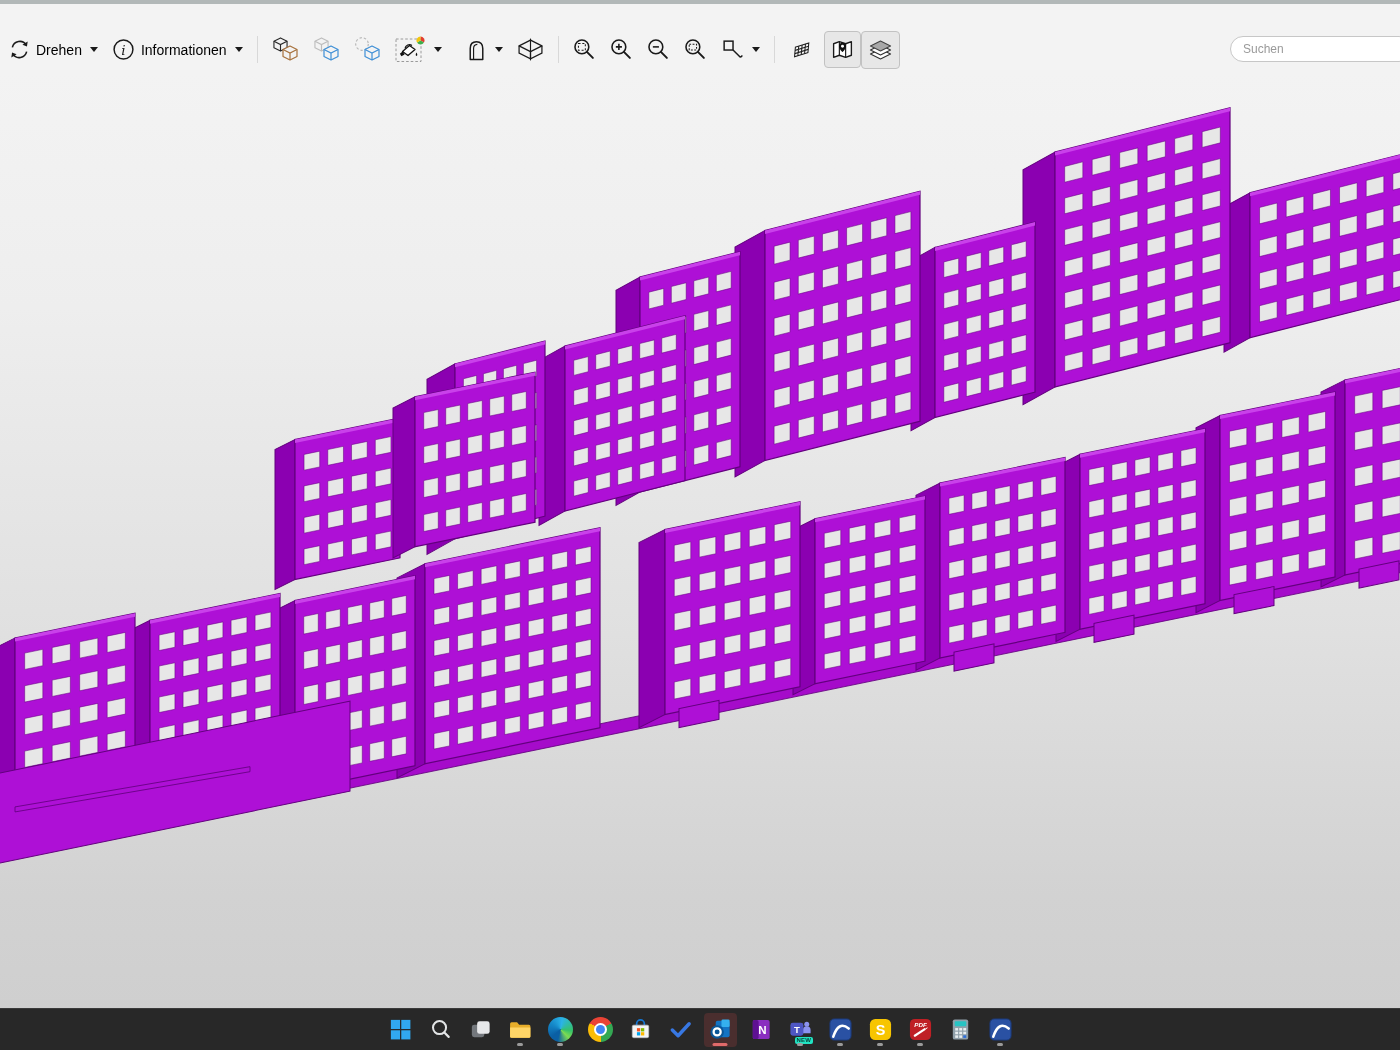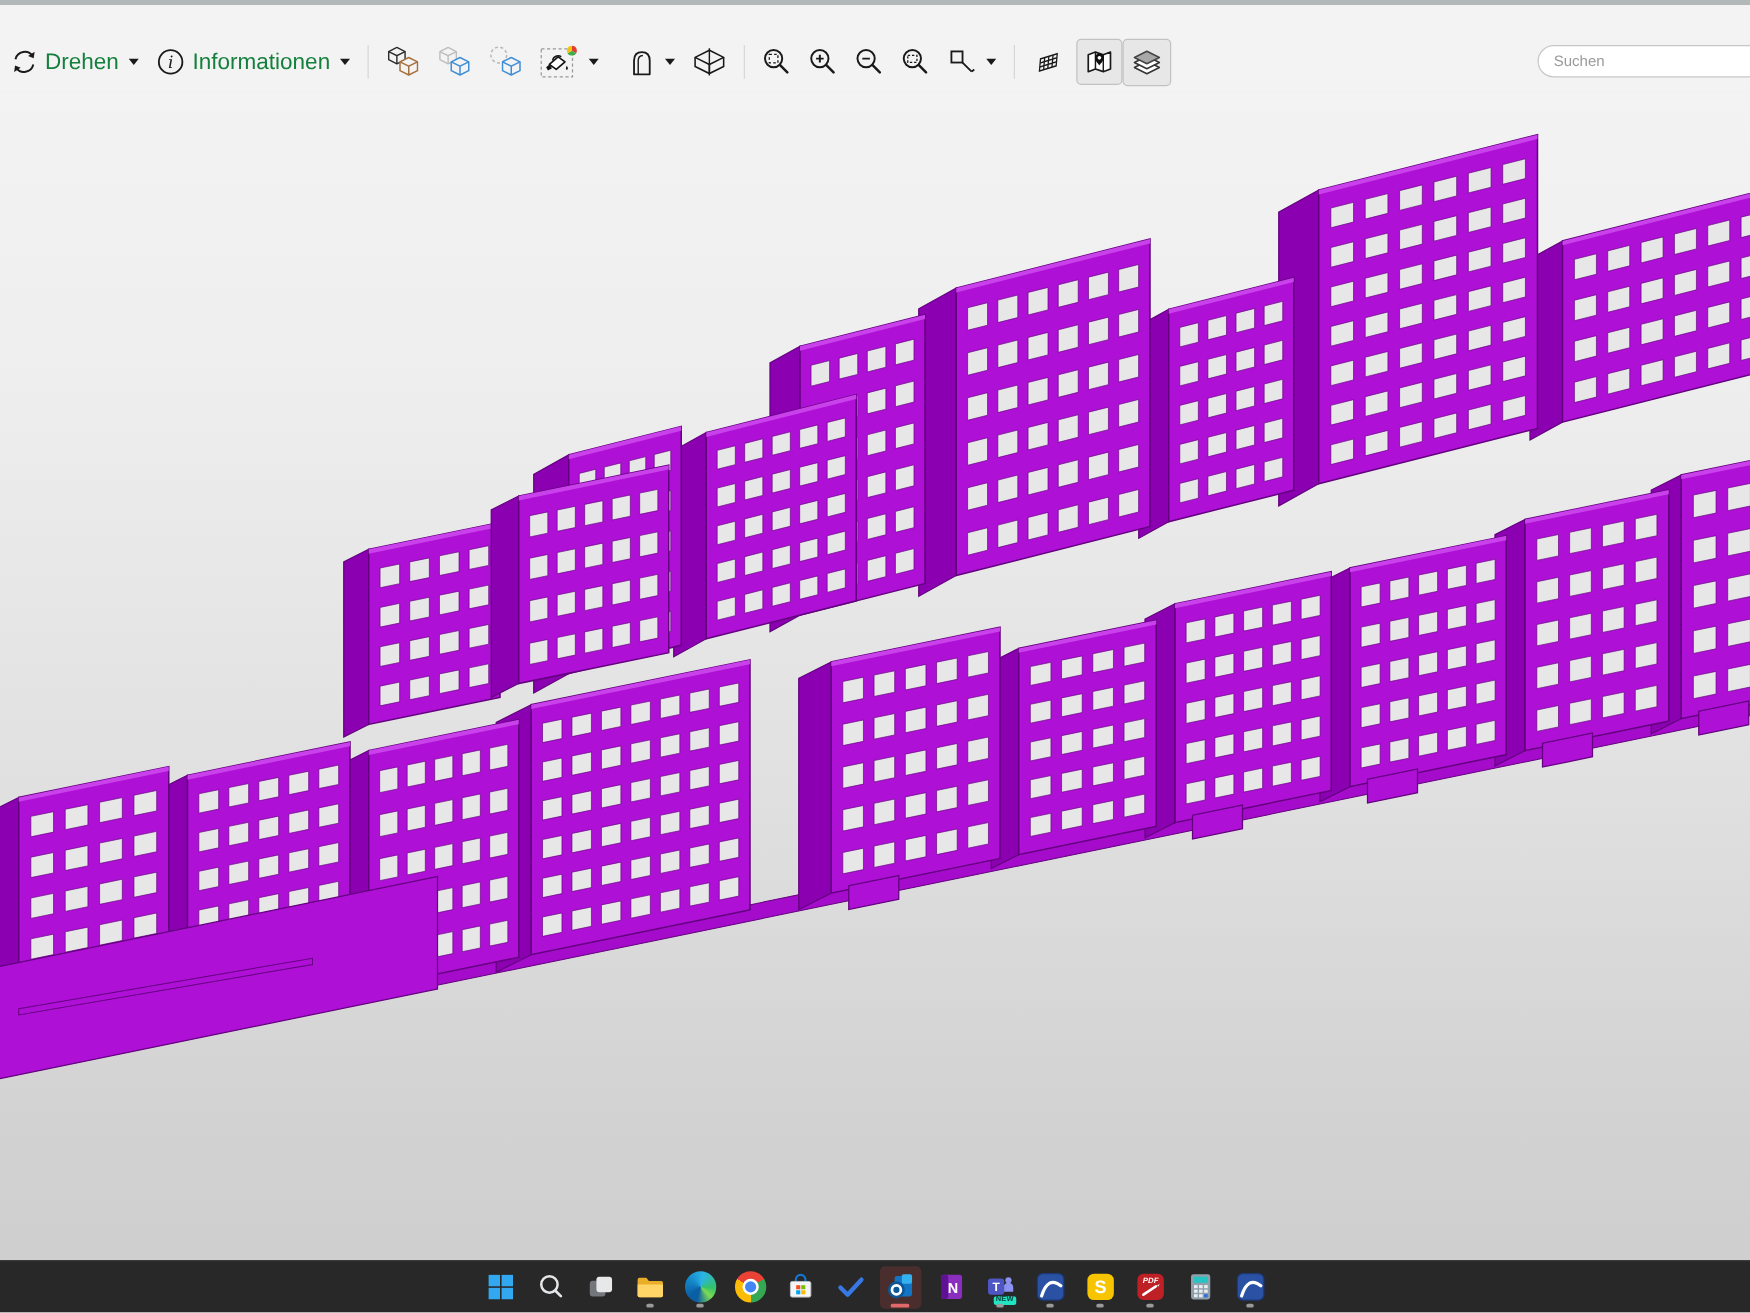--- a/index.html
+++ b/index.html
@@ -10,21 +10,21 @@
   
   .top-strip { position:absolute; top:0; left:0; right:0; height:4px; background:#b2b8b8; }
 
   
   .toolbar { position:absolute; top:4px; left:0; right:0; height:69px; background:#f3f3f3; }
   .tb-row { position:absolute; top:25px; left:2px; display:flex; align-items:center; }
   .tbtn { display:flex; align-items:center; gap:6px; padding:6px 6px; border-radius:4px;
           border:1px solid transparent; color:#1a1a1a; }
   .tbtn.active { background:#e7e7e7; border-color:#c2c2c2; }
   .tbtn svg { display:block; }
-  .tb-label { font-size:18px; color:#15803d; white-space:nowrap; }
+  .tb-label { font-size:14px; color:#000000; white-space:nowrap; }
   .caret { width:0; height:0; border-left:4.5px solid transparent; border-right:4.5px solid transparent;
            border-top:5px solid #1a1a1a; margin-left:2px; }
   .sep { width:1px; height:27px; background:#d8d8d8; margin:0 7px; }
   .gap { width:10px; }
 
   .search-wrap { position:absolute; top:32px; right:-12px; }
   .search-input { width:182px; height:26px; border:1px solid #c7c7c7; border-radius:14px;
     background:#fff; padding:0 12px; font-size:12px; color:#333; outline:none;
     font-family:"Liberation Sans", sans-serif; }
   .search-input::placeholder { color:#9a9a9a; }

